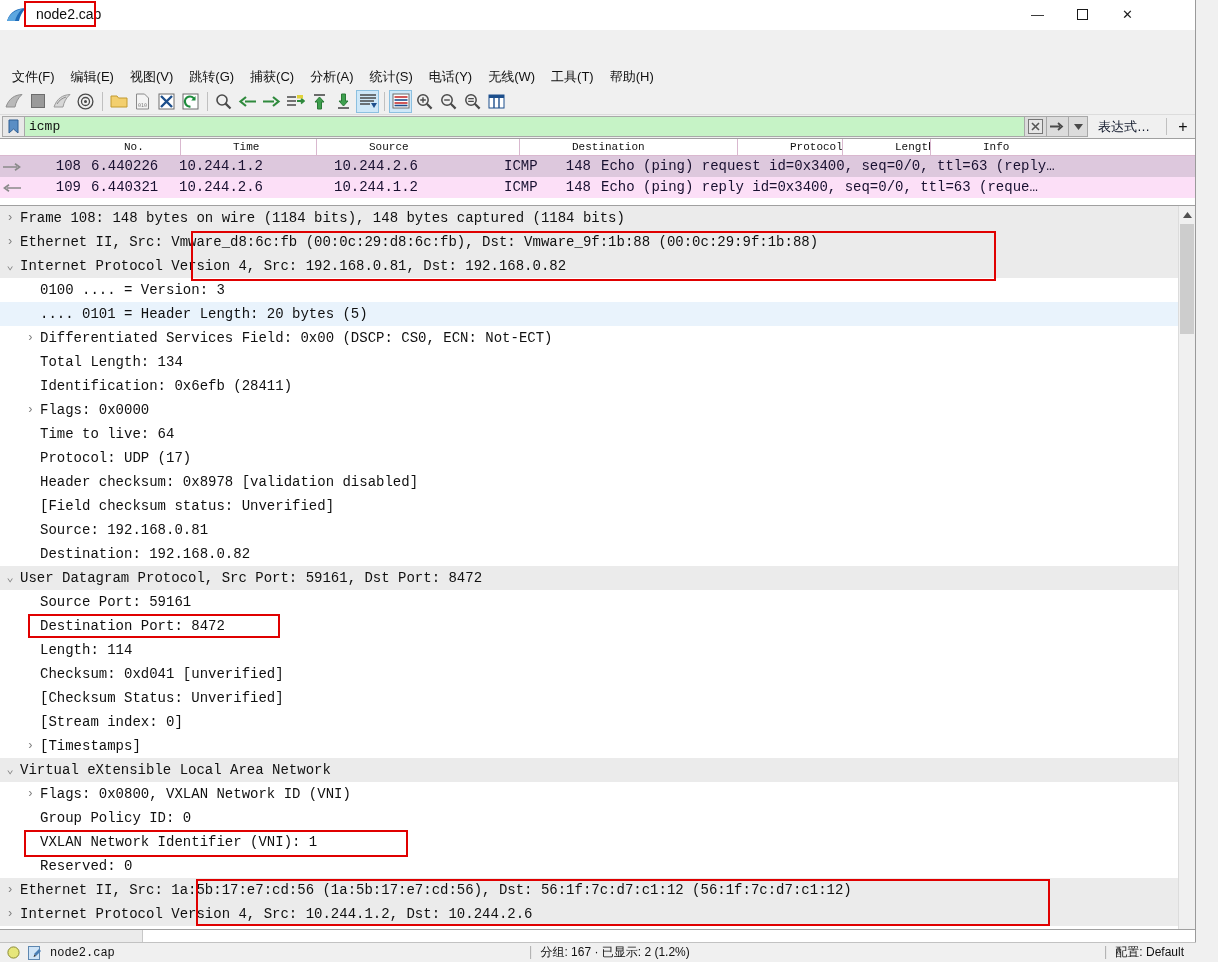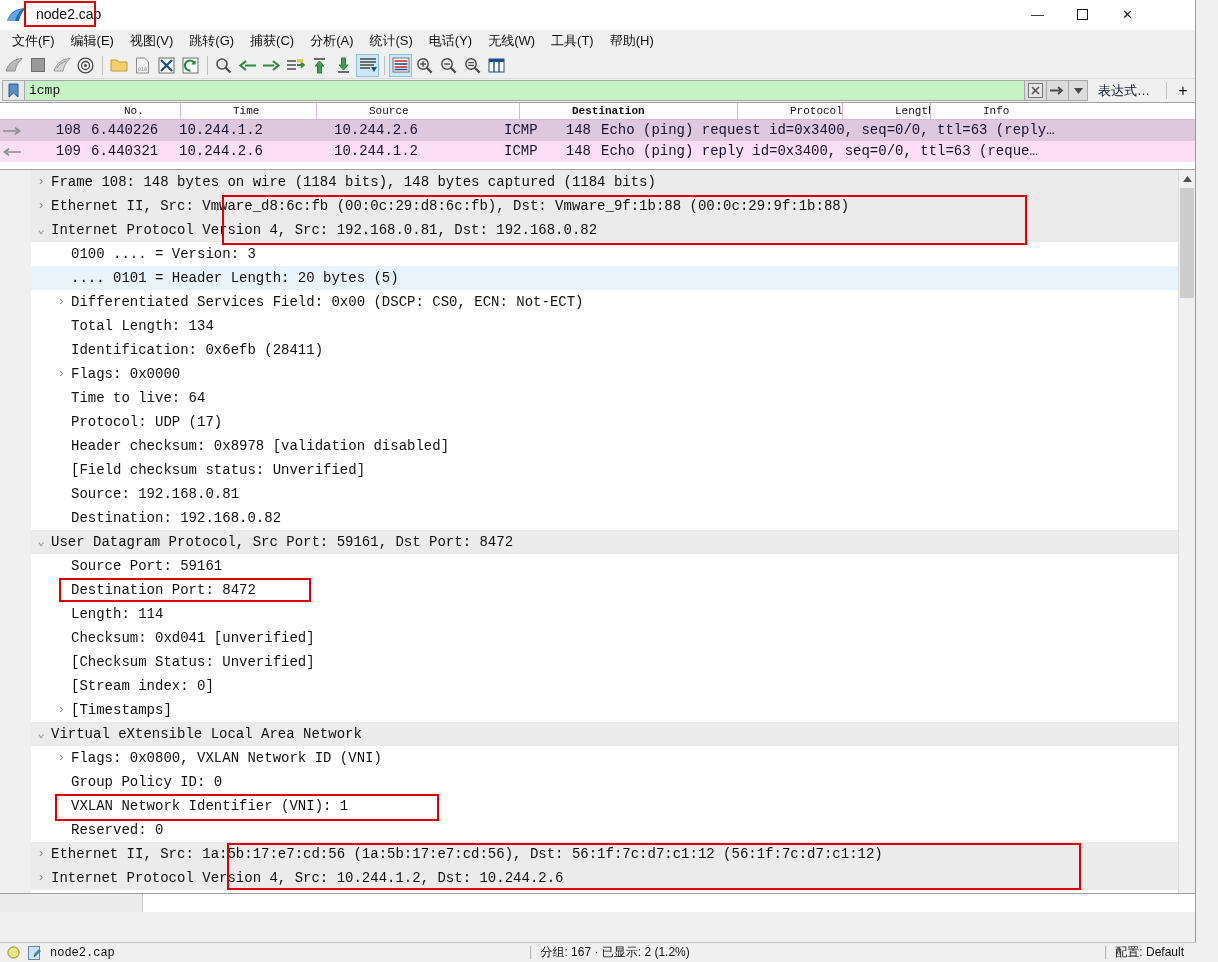--- a/index.html
+++ b/index.html
@@ -111,20 +111,21 @@
   #btn-close{ right: 45px; }
 
   
   #menubar {
     height: 22px;
     background: #f0f0f0;
     display: flex;
     align-items: center;
     padding-left: 4px;
     border-bottom: 1px solid #f0f0f0;
+    margin-top: 36px;
   }
   #menubar .mi {
     font-size: 13px;
     color: #101010;
     padding: 2px 8px;
     white-space: nowrap;
   }
 
   
   #toolbar {
@@ -581,21 +582,21 @@
       <div id="filter-sep"></div>
       <div id="filter-plus">+</div>
     </div>
 
     <div id="packetlist">
       <div id="plist-head">
           <div class="hc" style="width: 24px; border-right: none;"></div>
           <div class="hc" style="width: 61px;">No.</div>
           <div class="hc" style="width: 88px;">Time</div>
           <div class="hc" style="width: 155px;">Source</div>
-          <div class="hc" style="width: 170px; font-weight: bold;">Destination</div>
+          <div class="hc" style="width: 170px;">Destination</div>
           <div class="hc" style="width: 57px;">Protocol</div>
           <div class="hc" style="width: 40px;">Length</div>
           <div class="hc" style="width: auto; border-right: none; flex: 1 1 0%;">Info</div>
         </div>
       <div id="plist-rows">
           <div class="prow r1" style="background: rgb(221, 200, 221); justify-content: center;">
             <div class="c arrowcell" style="width: 24px;">
               <svg width="20" height="10" viewBox="0 0 20 10">
                 <path d="M1 5h14M13 1.8 L17.5 5 L13 8.2" stroke="#8a8a8a" stroke-width="1.7" fill="none"></path>
               </svg>
@@ -619,21 +620,21 @@
             <div class="c pad" style="width: 155px;">10.244.2.6</div>
             <div class="c pad" style="width: 170px;">10.244.1.2</div>
             <div class="c pad" style="width: 57px;">ICMP</div>
             <div class="c len" style="width: 40px;">148</div>
             <div class="c pad" style="width: auto; flex: 1 1 0%;">Echo (ping) reply    id=0x3400, seq=0/0, ttl=63 (reque…</div>
           </div>
         </div>
       <div id="plist-bottom"></div>
     </div>
 
-    <div id="details" style="height: 723px; margin-left: 31px;">
+    <div id="details" style="height: 723px;">
       <div id="detail-lines">
           <div class="dline gray"><span class="tw">›</span><span class="txt">Frame 108: 148 bytes on wire (1184 bits), 148 bytes captured (1184 bits)</span></div>
           <div class="dline gray"><span class="tw">›</span><span class="txt">Ethernet II, Src: Vmware_d8:6c:fb (00:0c:29:d8:6c:fb), Dst: Vmware_9f:1b:88 (00:0c:29:9f:1b:88)</span></div>
           <div class="dline gray"><span class="tw">⌄</span><span class="txt">Internet Protocol Version 4, Src: 192.168.0.81, Dst: 192.168.0.82</span></div>
           <div class="dline"><span class="tw lvl2"></span><span class="txt">0100 .... = Version: 3</span></div>
           <div class="dline selrow"><span class="tw lvl2"></span><span class="txt">.... 0101 = Header Length: 20 bytes (5)</span></div>
           <div class="dline"><span class="tw lvl2" style="text-align: right; padding-right: 6px;">›</span><span class="txt">Differentiated Services Field: 0x00 (DSCP: CS0, ECN: Not-ECT)</span></div>
           <div class="dline"><span class="tw lvl2"></span><span class="txt">Total Length: 134</span></div>
           <div class="dline"><span class="tw lvl2"></span><span class="txt">Identification: 0x6efb (28411)</span></div>
           <div class="dline"><span class="tw lvl2" style="text-align: right; padding-right: 6px;">›</span><span class="txt">Flags: 0x0000</span></div>

